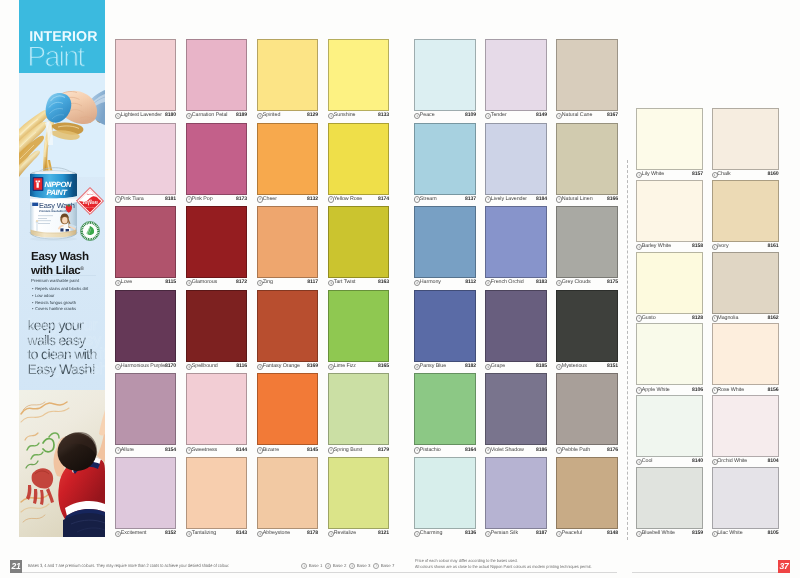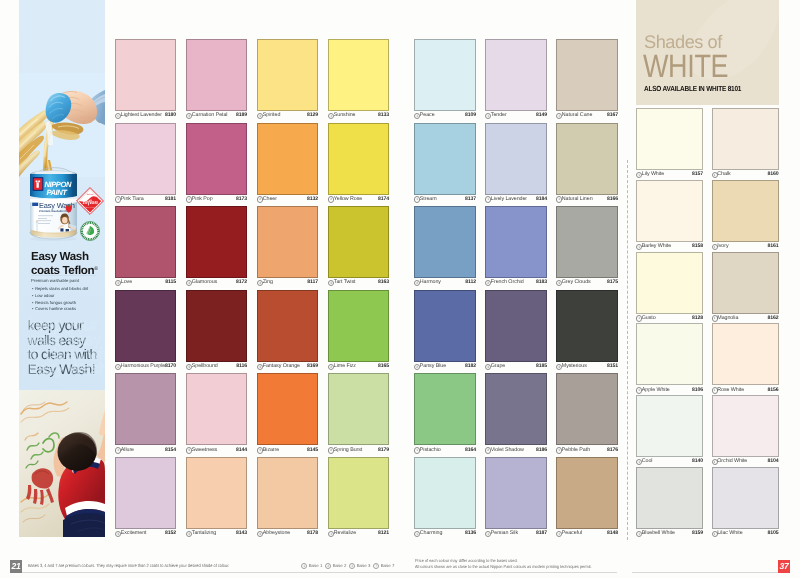--- a/index.html
+++ b/index.html
@@ -67,20 +67,27 @@
       text-align:center;line-height:4.1px;font-size:3.2px;color:#888;margin-right:1.3px;vertical-align:0.2px;}
   #foot-right{position:absolute;left:415px;top:557.6px;font-size:4.3px;color:#6a6a6a;line-height:6px;white-space:nowrap;transform:scaleX(0.9);transform-origin:left top;;will-change:opacity}
 </style>
 </head>
 <body>
 
 <div id="page">
 
   <div id="leftpanel">
 
+    <div id="lp-header">
+      <div id="lp-interior">INTERIOR</div>
+      <svg id="lp-paint" viewBox="0 0 80 32">
+        <text id="pnt" x="2.2" y="28.8" font-family="Liberation Sans, sans-serif" font-size="28.5" letter-spacing="-1.75" fill="#b6e9f8">Paint</text>
+        <use href="#pnt" fill="none" stroke="#3bbadf" stroke-width="1.05" stroke-linejoin="round"></use>
+      </svg>
+    </div>
 
     <div id="lp-photo">
       <svg width="86" height="104" viewBox="0 0 86 104">
         <defs>
           <linearGradient id="gold1" x1="0" y1="0" x2="0.7" y2="1">
             <stop offset="0" stop-color="#fbf0d4"></stop>
               <stop offset=".22" stop-color="#dfae52"></stop>
             <stop offset=".45" stop-color="#f6e4ad"></stop>
               <stop offset=".68" stop-color="#c9902f"></stop>
             <stop offset=".85" stop-color="#f0d693"></stop>
@@ -258,21 +265,21 @@
         <circle cx="10" cy="10" r="8.2" fill="none" stroke="#1c7a34" stroke-width="2.1" stroke-dasharray="0.95 0.8"></circle>
         <circle cx="10" cy="10" r="6.1" fill="#ffffff"></circle>
         <path d="M10 5 C 13.3 6.3 14.7 8.9 13.9 12 C 11.6 14.7 8.1 14.6 6.4 12.3 C 7.6 10.5 8.8 7.3 10 5 Z" fill="#3aa84a"></path>
         <path d="M9.7 5.9 C 8.9 8.6 8 11 7.1 13.3" stroke="#ffffff" stroke-width="0.52" fill="none"></path>
         <path d="M11 7.6 C 10.3 9.5 9.7 11 9 12.8" stroke="#ffffff" stroke-width="0.38" fill="none" opacity=".8"></path>
       </svg>
     </div>
 
     <div id="lp-title">
       <span>Easy Wash</span><br>
-      <span>coats Teflon</span><sup>®</sup>
+      <span>with Lilac</span><sup>®</sup>
     </div>
     <div id="lp-rule"></div>
     <div id="lp-sub">Premium washable paint</div>
     <ul id="lp-bullets">
         <li>Repels stains and blocks dirt</li>
         <li>Low odour</li>
         <li>Resists fungus growth</li>
         <li>Covers hairline cracks</li>
       </ul>
 
@@ -698,29 +705,20 @@
       <div class="cell" style="left: 556px; top: 457px; width: 62px; height: 83px;">
         <div class="sw" style="height: 72px; background: rgb(200, 171, 134);"></div>
         <div class="lbl" style="top: 73.2px;">
           <span class="bn">1</span>
           <span class="nm">Peaceful</span>
           <span class="cd">8148</span>
         </div>
       </div>
     </div>
 
-  <div id="whitebox">
-    <svg id="wb-leaf" viewBox="0 0 104 100">
-      <path d="M104 -4 C 104 -4 60 0 34 26 C 10 50 2 78 17 89 C 34 102 66 89 84 63 C 98 43 104 18 104 -4 Z" fill="#ebe4d4"></path>
-    </svg>
-    <div id="wb-leafdots"></div>
-    <div id="wb-shades">Shades of</div>
-    <div id="wb-white">WHITE</div>
-    <div id="wb-also">ALSO AVAILABLE IN WHITE 8101</div>
-  </div>
   <div id="dashline"></div>
   <div id="grid-white">
       <div class="cell" style="left: 636px; top: 108px; width: 67px; height: 73px;">
         <div class="sw" style="height: 62px; background: rgb(253, 251, 233);"></div>
         <div class="lbl" style="top: 63.2px;">
           <span class="bn">1</span>
           <span class="nm">Lily White</span>
           <span class="cd">8157</span>
         </div>
       </div>

